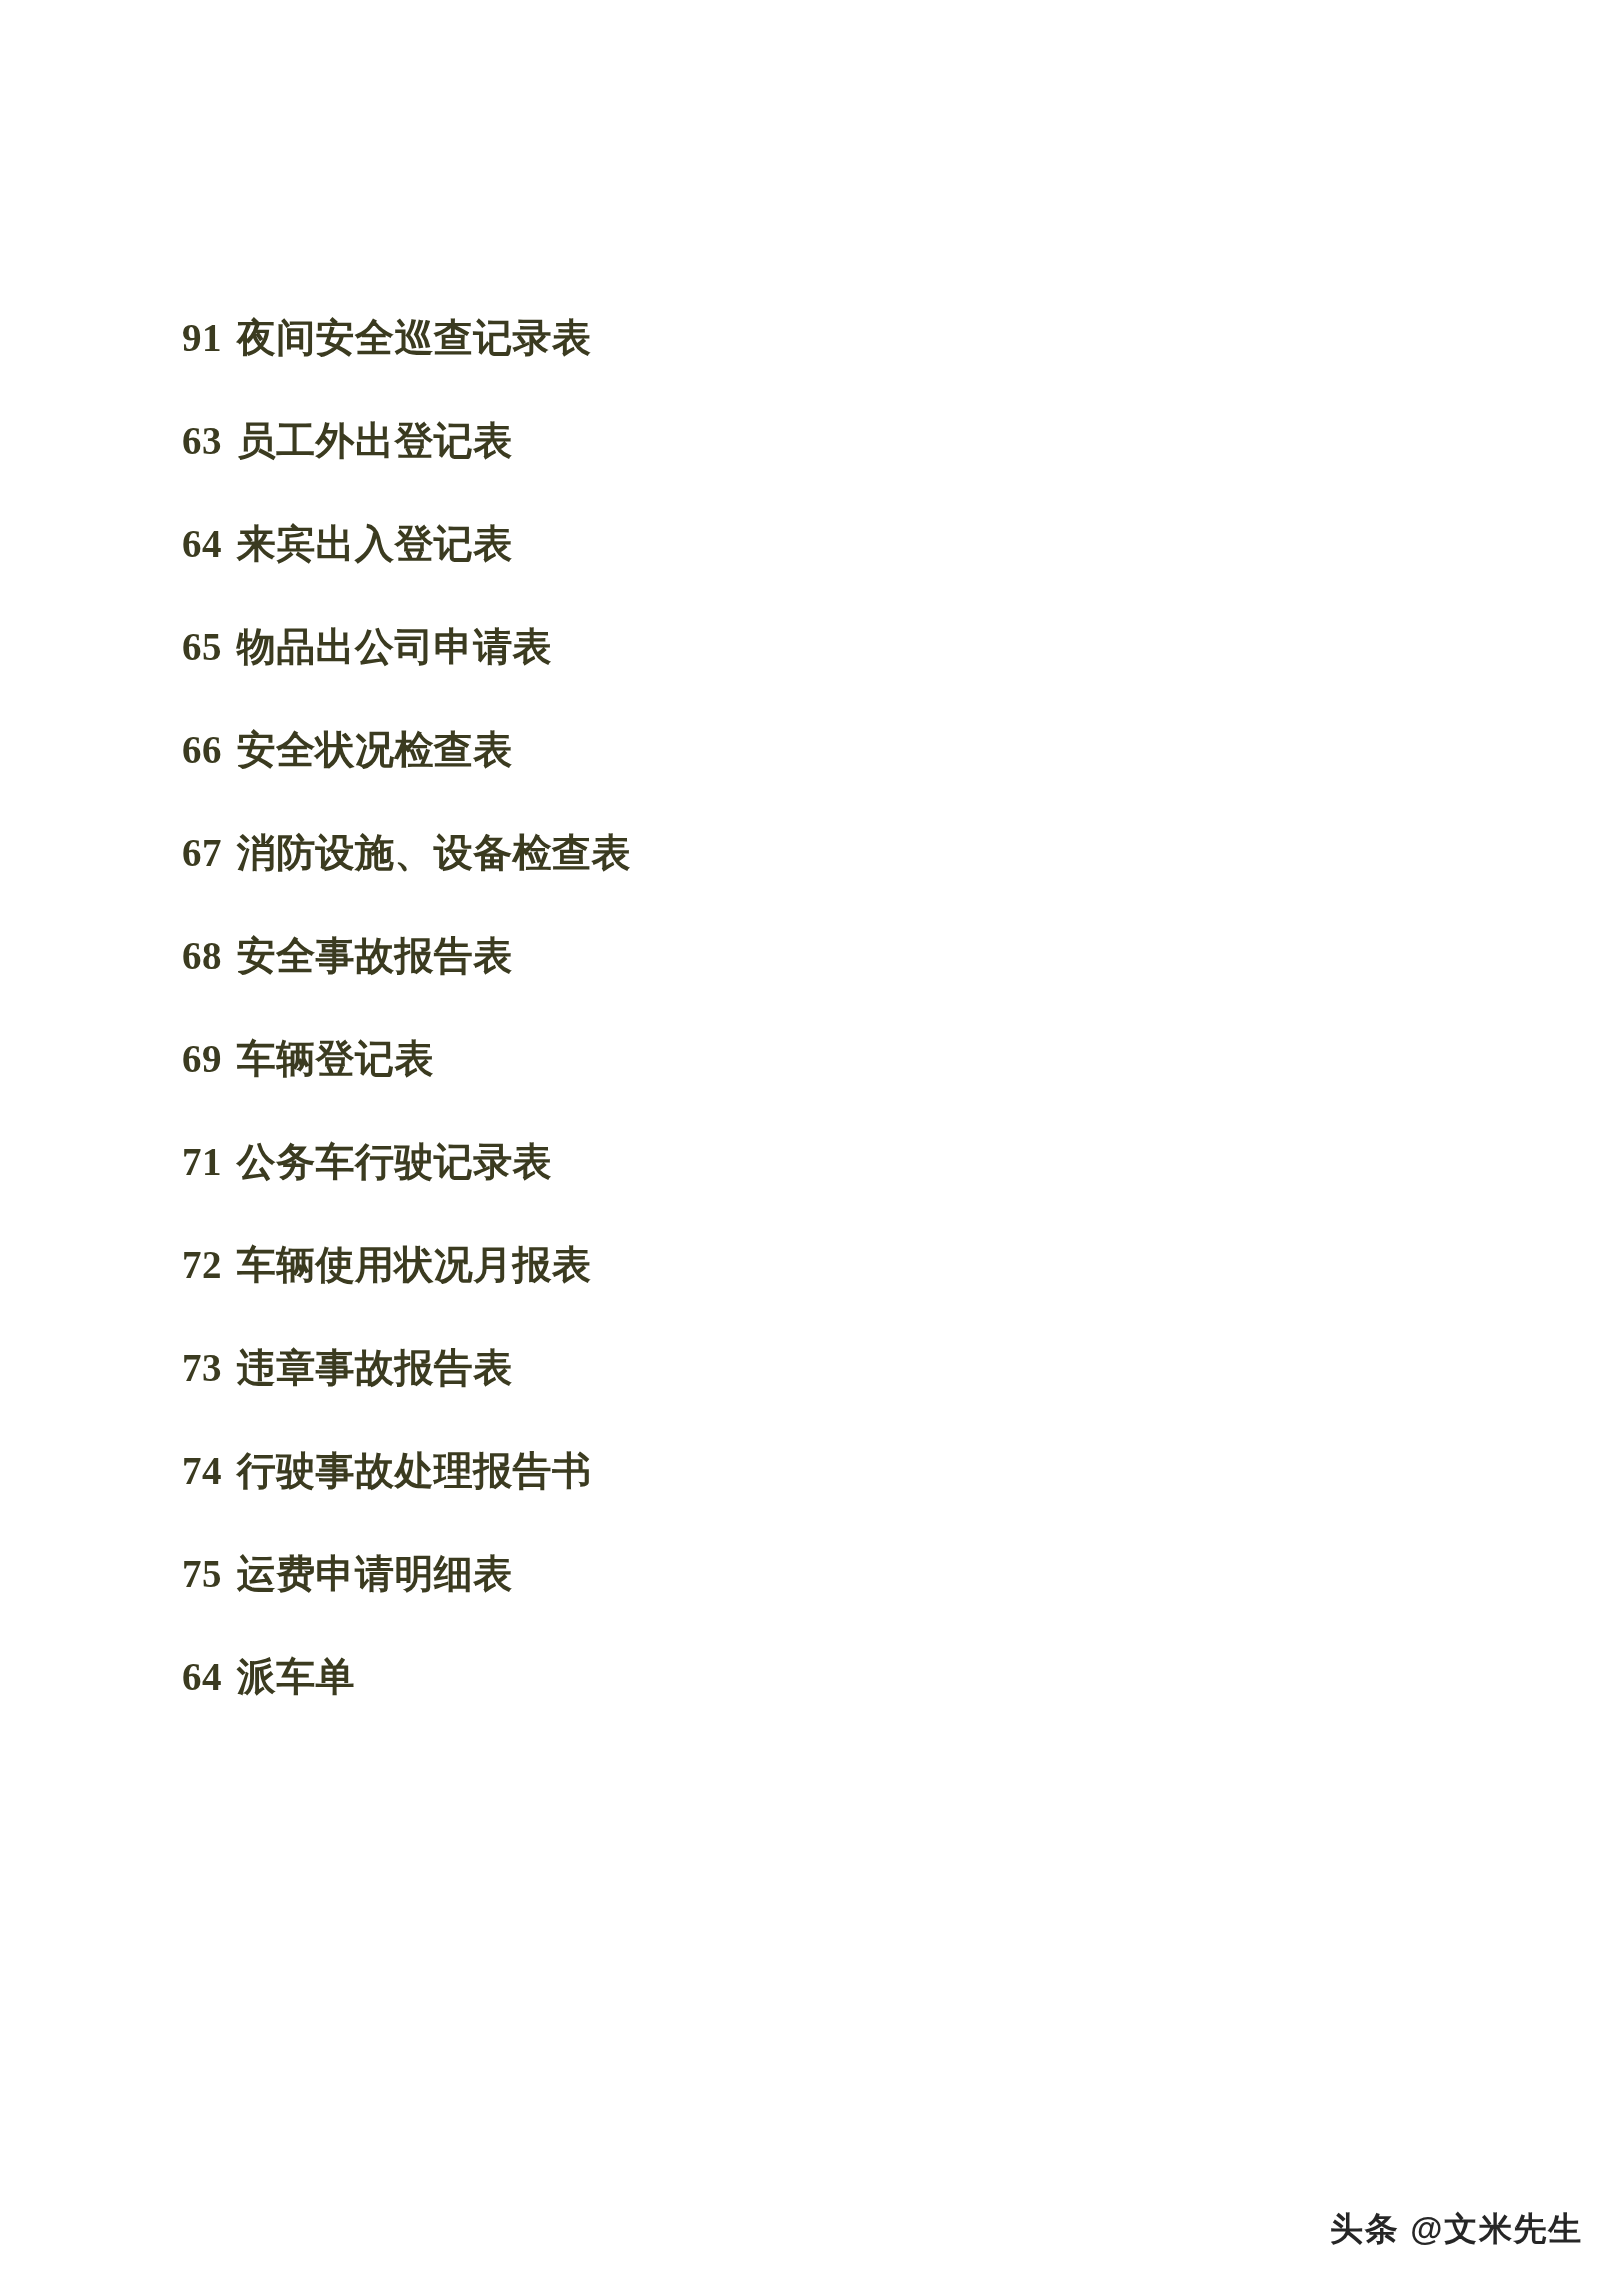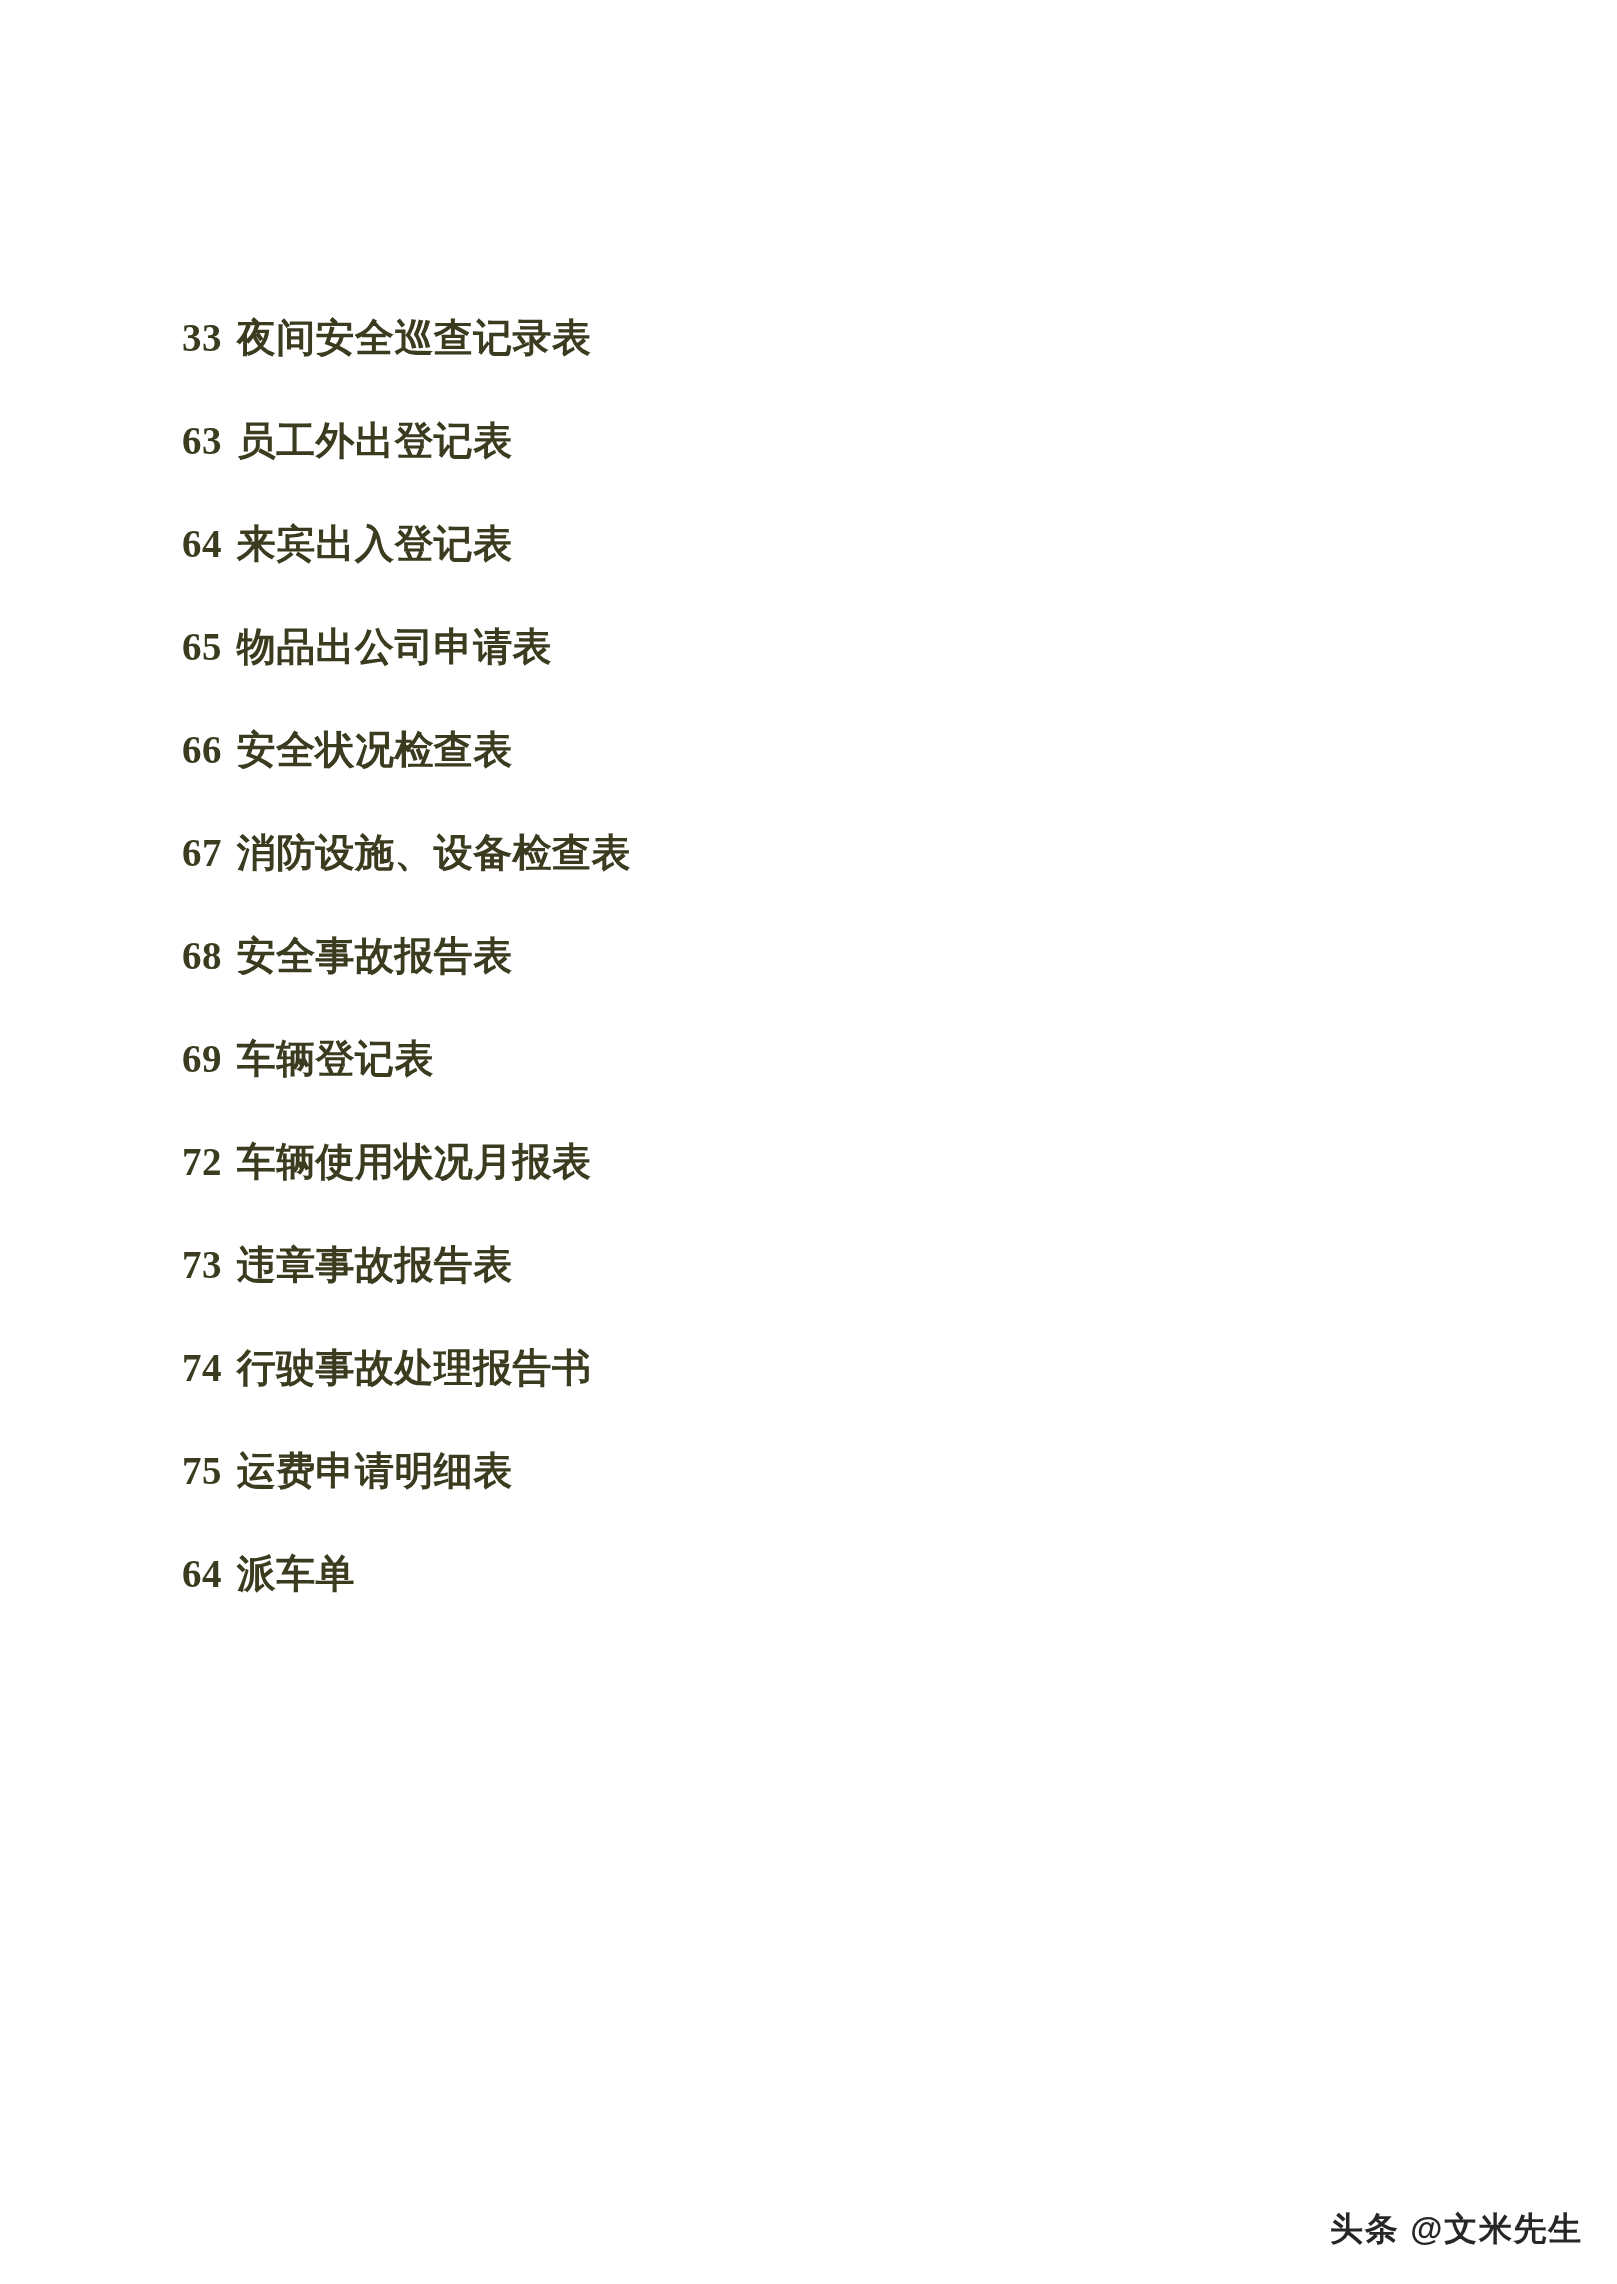--- a/index.html
+++ b/index.html
@@ -60,21 +60,21 @@
     white-space: nowrap;
   }
 </style>
 </head>
 <body>
 
 <div class="page">
   <div class="toc">
 
     <div class="toc-row">
-      <span class="toc-num">33</span>
+      <span class="toc-num">91</span>
       <span class="toc-title">夜间安全巡查记录表</span>
     </div>
     <div class="toc-row">
       <span class="toc-num">63</span>
       <span class="toc-title">员工外出登记表</span>
     </div>
     <div class="toc-row">
       <span class="toc-num">64</span>
       <span class="toc-title">来宾出入登记表</span>
     </div>
@@ -92,20 +92,24 @@
     </div>
     <div class="toc-row">
       <span class="toc-num">68</span>
       <span class="toc-title">安全事故报告表</span>
     </div>
     <div class="toc-row">
       <span class="toc-num">69</span>
       <span class="toc-title">车辆登记表</span>
     </div>
     <div class="toc-row">
+      <span class="toc-num">71</span>
+      <span class="toc-title">公务车行驶记录表</span>
+    </div>
+    <div class="toc-row">
       <span class="toc-num">72</span>
       <span class="toc-title">车辆使用状况月报表</span>
     </div>
     <div class="toc-row">
       <span class="toc-num">73</span>
       <span class="toc-title">违章事故报告表</span>
     </div>
     <div class="toc-row">
       <span class="toc-num">74</span>
       <span class="toc-title">行驶事故处理报告书</span>

